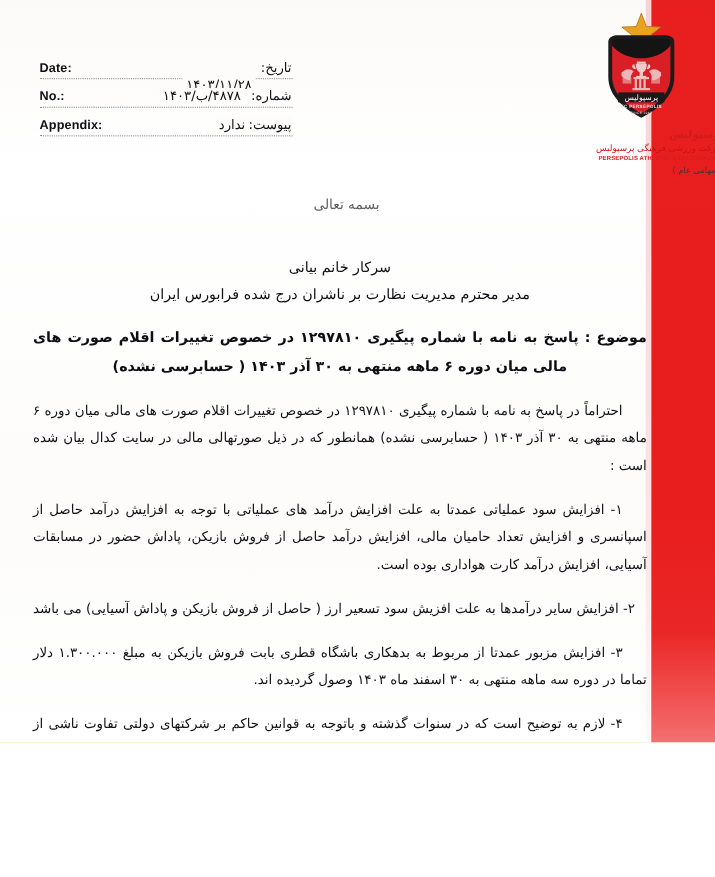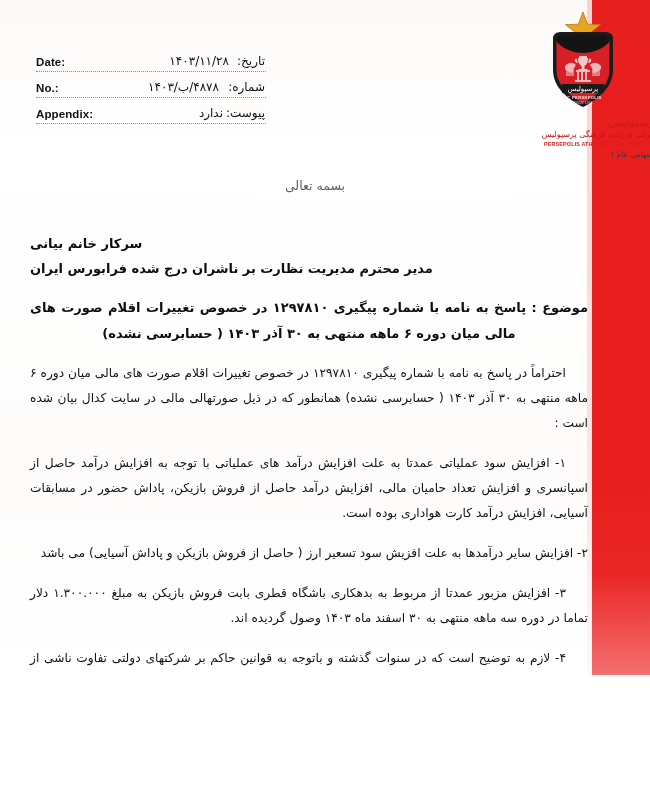--- a/index.html
+++ b/index.html
@@ -102,21 +102,21 @@
     position: absolute;
     top: 2px;
     direction: rtl;
     font-size: 12px;
     color: #111115;
     background: #fdfcfa;
     padding: 0 3px;
     white-space: nowrap;
   }
   .meta-row.r1 .meta-fa { right: 0; }
-  .meta-row.r1 .meta-val { right: 34px; }
+  .meta-row.r1 .meta-val { right: 34px; margin-top: 16px; }
   .meta-row.r2 .meta-val { right: 44px; }
   .meta-row.r3 .meta-val { right: 40px; }
   .meta-row.r1 .meta-en { left: 0; }
 
   
   .crest-wrap {
     position: absolute;
     top: 8px;
     left: 460px;
     width: 150px;
@@ -170,22 +170,22 @@
     position: absolute;
     top: 232px;
     right: 62px;
     left: 30px;
     direction: rtl;
     text-align: justify;
     color: #101014;
   }
   .addressee {
     font-size: 13px;
-    font-weight: 700;
-    text-align: left;
+    font-weight: 400;
+    text-align: center;
     line-height: 1.9;
     color: #0d0d12;
   }
   .subject {
     margin-top: 14px;
     font-size: 13px;
     font-weight: 700;
     text-align: justify;
     text-align-last: center;
     line-height: 1.95;
@@ -201,21 +201,21 @@
   p.para {
     margin: 15px 0 0 0;
     font-size: 12.2px;
     line-height: 2.05;
     text-align: justify;
     text-indent: 22px;
     color: #121217;
   }
   p.para.center-ish {
     text-indent: 0;
-    text-align: right;
+    text-align: left;
   }
   .num {
     font-family: "DejaVu Sans", sans-serif;
   }
 </style>
 </head>
 <body>
 
 <div class="page">
   <div class="paper-tint"></div>

